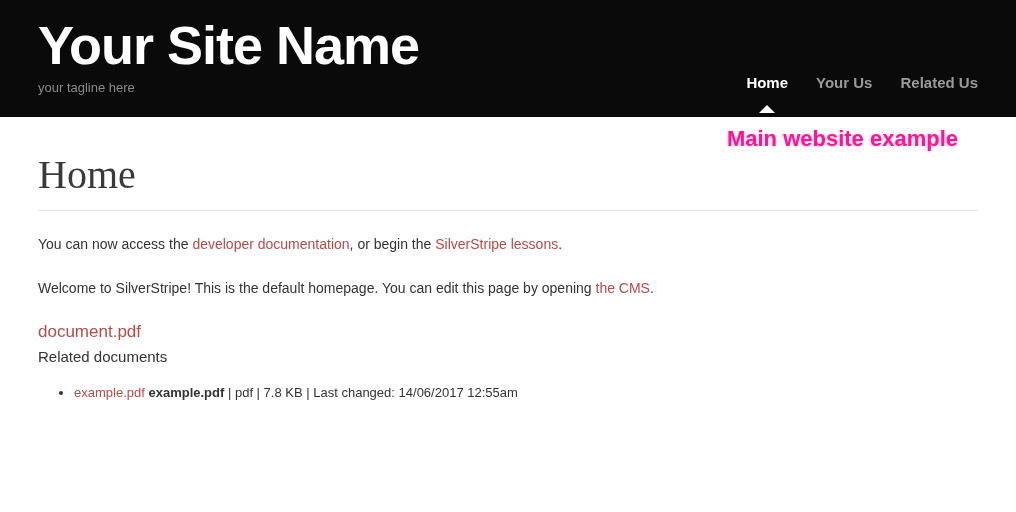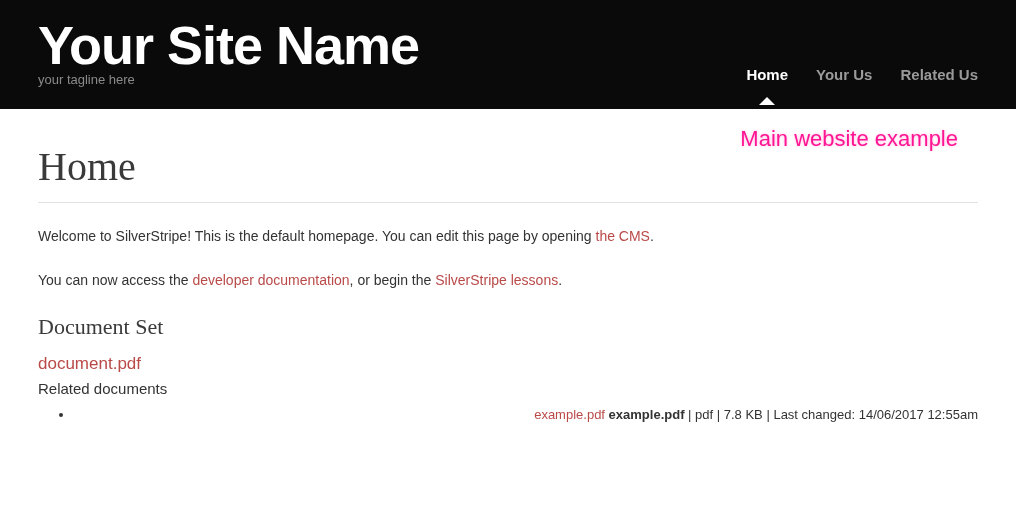--- a/index.html
+++ b/index.html
@@ -8,42 +8,42 @@
     header {
       background: #0a0a0a;
       padding: 18px 38px 22px;
       display: flex;
       justify-content: space-between;
       align-items: flex-end;
       position: relative;
     }
     .brand { display: flex; flex-direction: column; }
     .site-name { color: #fff; font-size: 54px; font-weight: 800; letter-spacing: -1px; line-height: 1; }
-    .tagline { color: #8a8a8a; font-size: 13px; }
+    .tagline { color: #8a8a8a; font-size: 13px; margin-top: 8px; }
     nav { display: flex; gap: 28px; padding-bottom: 4px; }
     nav a { color: #9a9a9a; font-size: 15px; font-weight: 700; text-decoration: none; cursor: pointer; }
     nav a.active { color: #fff; position: relative; }
     nav a.active::after {
       content: "";
       position: absolute;
       left: 50%; transform: translateX(-50%);
       bottom: -22px;
       width: 0; height: 0;
       border-left: 8px solid transparent;
       border-right: 8px solid transparent;
       border-bottom: 8px solid #fff;
     }
     
     .annotation {
       position: absolute;
       top: 126px;
       right: 58px;
       color: #ff1493;
       font-size: 22px;
-      font-weight: 400;
+      font-weight: 700;
       text-shadow: 0 0 3px rgba(255,20,147,0.3);
       z-index: 10;
     }
     
     main { padding: 34px 38px 20px; position: relative; }
     .page-title {
       font-family: Georgia, "Times New Roman", serif;
       font-size: 40px;
       color: #3a3a3a;
       font-weight: 400;
@@ -58,23 +58,23 @@
       font-family: Georgia, "Times New Roman", serif;
       font-size: 22px;
       color: #3a3a3a;
       font-weight: 400;
       margin-bottom: 14px;
     }
     .doc-link { color: #b94a48; font-size: 17px; text-decoration: none; cursor: pointer; display: inline-block; margin-bottom: 6px; }
     .doc-meta { font-size: 13px; color: #333; margin-bottom: 18px; }
     .doc-meta .fname { font-weight: 700; }
     
-    .related-title { font-size: 15px; color: #333; margin-bottom: 8px; font-weight: 400; }
+    .related-title { font-size: 15px; color: #333; margin-bottom: 18px; font-weight: 400; }
     .related-list { list-style: disc; padding-left: 36px; }
-    .related-list li { font-size: 13px; line-height: 1.6; text-align: right; }
+    .related-list li { font-size: 13px; line-height: 1.6; }
     .related-list a { color: #b94a48; text-decoration: none; cursor: pointer; }
     .related-list .fname { font-weight: 700; }
   </style>
 </head>
 <body>
 
 <header>
   <div class="brand">
     <span class="site-name">Your Site Name</span>
     <span class="tagline">your tagline here</span>
@@ -86,28 +86,27 @@
   </nav>
 </header>
 
 <div class="annotation">Main website example</div>
 
 <main>
   <h1 class="page-title">Home</h1>
 
   <div class="intro">
     <p>
-      <span>Welcome to SilverStripe! This is the default homepage. You can edit this page by opening </span><a>the CMS</a><span>.</span>
+      <span>You can now access the </span><a>developer documentation</a><span>, or begin the </span><a>SilverStripe lessons</a><span>.</span>
     </p>
     <p>
-      <span>You can now access the </span><a>developer documentation</a><span>, or begin the </span><a>SilverStripe lessons</a><span>.</span>
+      <span>Welcome to SilverStripe! This is the default homepage. You can edit this page by opening </span><a>the CMS</a><span>.</span>
     </p>
   </div>
 
-  <h2 class="section-title">Document Set</h2>
 
   <a class="doc-link">document.pdf</a>
 
   <h3 class="related-title">Related documents</h3>
   <ul class="related-list">
     <li>
       <a>example.pdf</a> <span class="fname">example.pdf</span> | <span>pdf</span> | <span>7.8 KB</span> | <span>Last changed:</span> <span>14/06/2017 12:55am</span>
     </li>
   </ul>
 </main>

